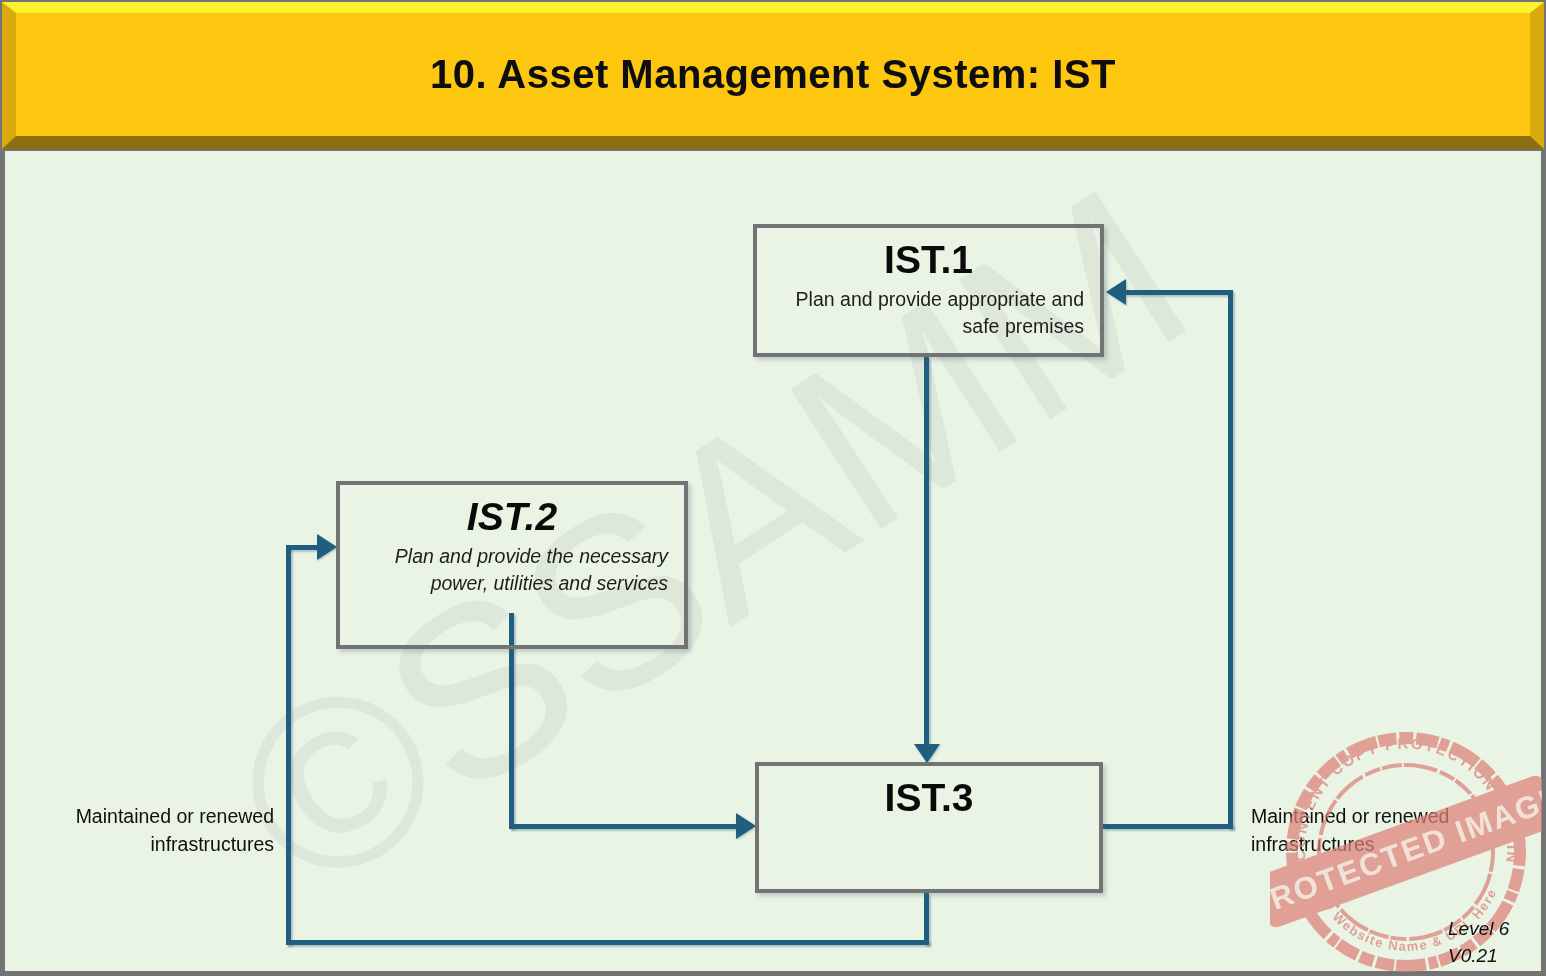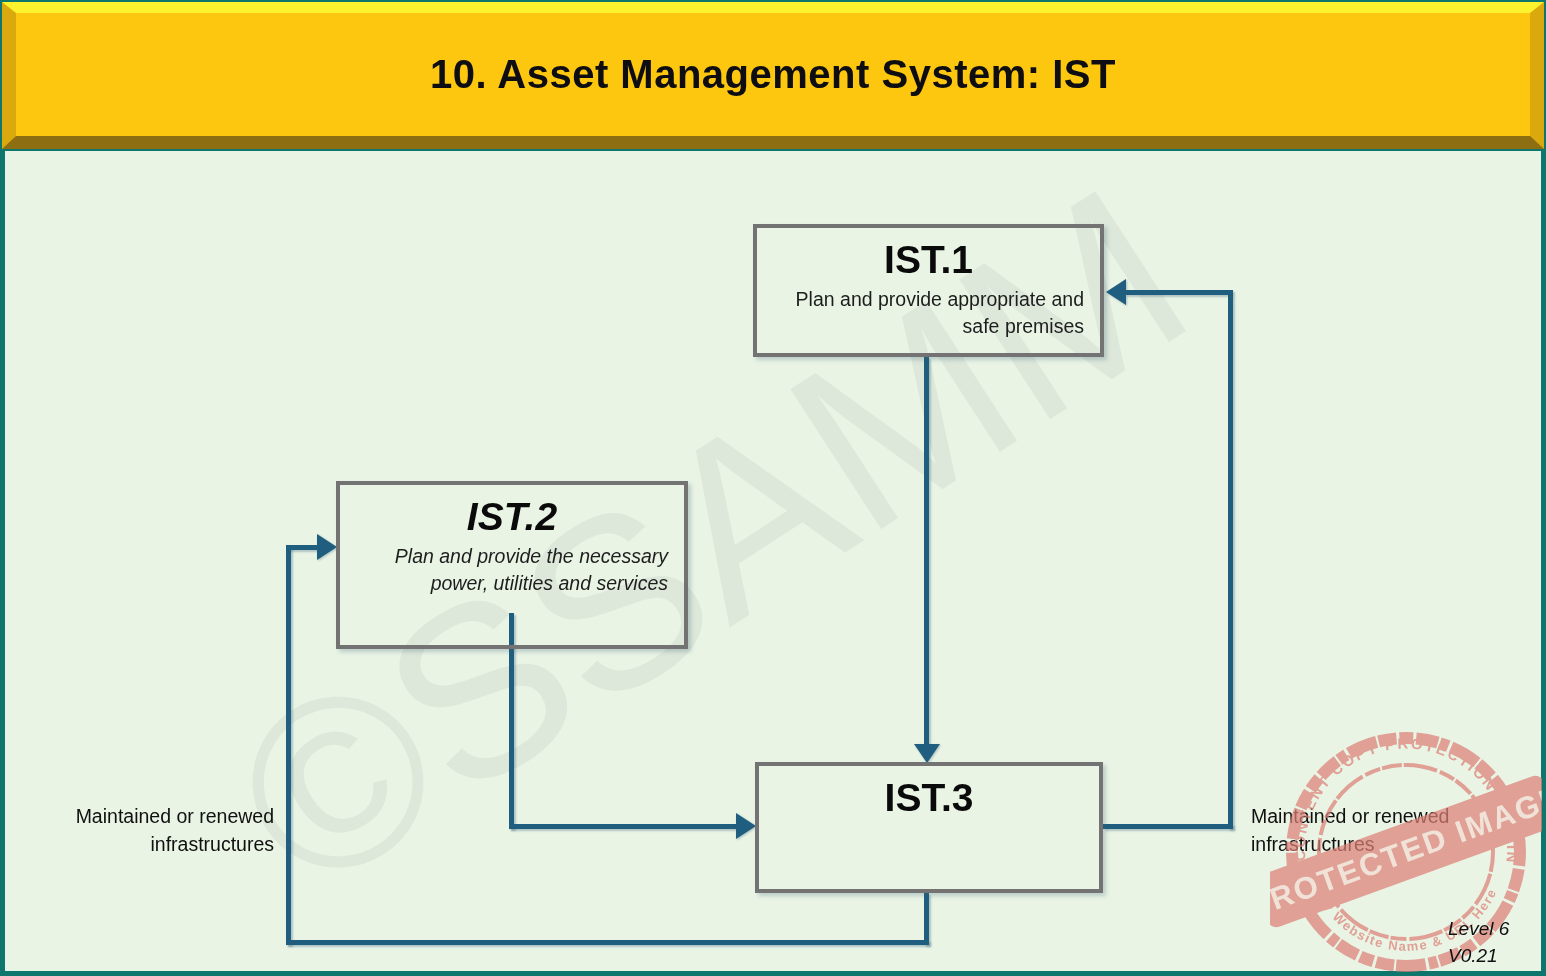--- a/index.html
+++ b/index.html
@@ -1,20 +1,20 @@
 <!DOCTYPE html>
 <html><head>
 <meta charset="utf-8">
 <style>
   * { margin:0; padding:0; box-sizing:border-box; }
   html,body { width:1546px; height:976px; }
   body { font-family:"Liberation Sans", sans-serif; background:#fbfdf6; }
   #page {
     position:relative; width:1546px; height:976px; overflow:hidden;
-    background:#0f766e;
+    background:#737373;
   }
 
   
   #banner {
     position:absolute; left:2px; top:2px; width:1542px; height:147px;
     background:#fec70f;
     border-top:11px solid #fdf22e;
     border-bottom:13px solid #8d6e10;
     border-left:14px solid #d9a90e;
     border-right:14px solid #d9a90e;

